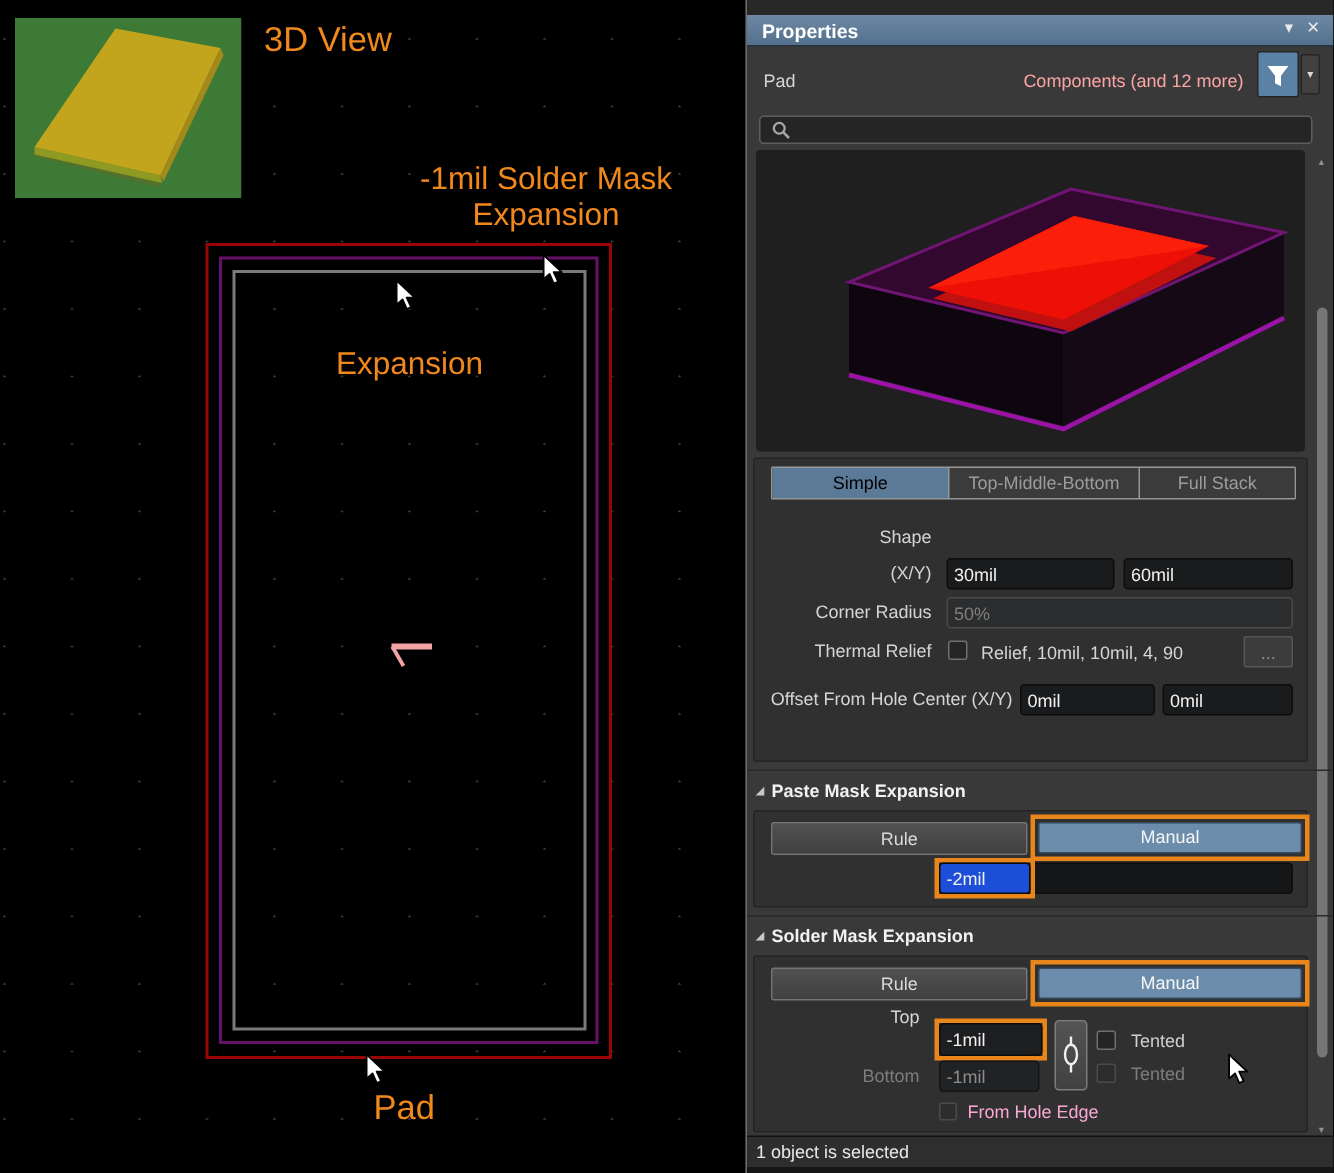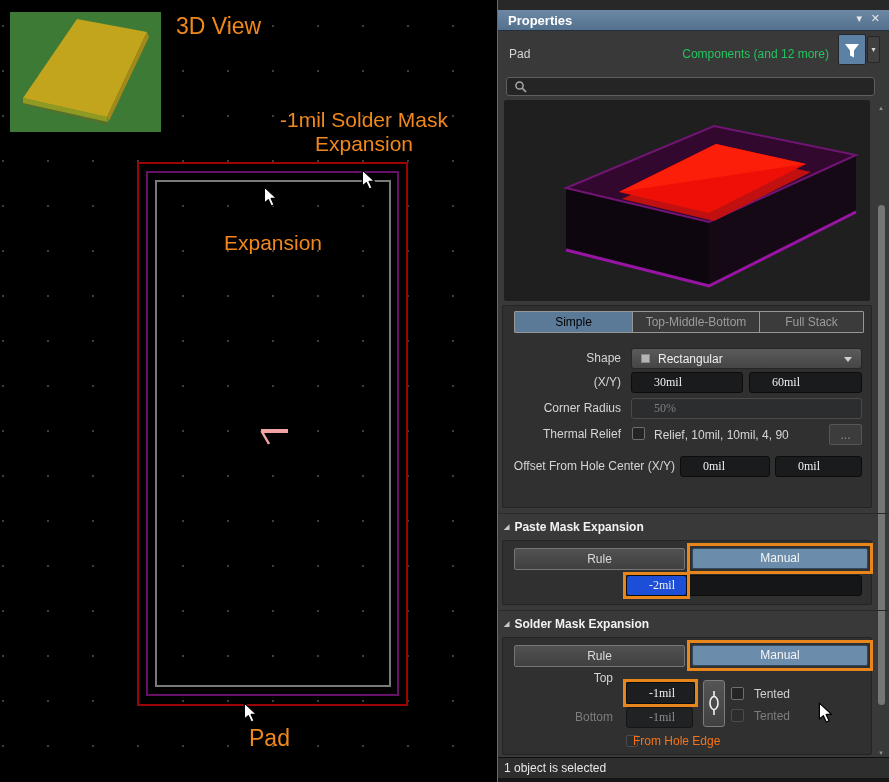--- a/index.html
+++ b/index.html
@@ -16,21 +16,21 @@
   .outline{position:absolute;background:transparent}
 
   
   #panel{position:absolute;left:497px;top:0;width:392px;height:782px;background:#393939;
     border-left:1px solid #6a6a6a;color:#d5d5d5;font-size:12px}
   #panel-topstrip{position:absolute;left:0;top:0;width:100%;height:10px;background:#282828}
   #panel-header{position:absolute;left:0;top:10px;width:100%;height:21px;
     background:linear-gradient(#6c88a4,#53708d);border-bottom:1px solid #24303c}
   #panel-title{position:absolute;left:10px;top:3px;font-size:13px;font-weight:bold;color:#fff}
   .hdr-ico{position:absolute;top:2px;color:#e8e8e8;font-size:11px;cursor:default}
-  #scope-text{position:absolute;right:60px;top:47px;color:#22c55e}
+  #scope-text{position:absolute;right:60px;top:47px;color:#fca5a5}
   #obj-type{position:absolute;left:11px;top:47px;color:#d6d6d6}
   #filter-btn{position:absolute;left:340px;top:34px;width:28px;height:31px;background:#5b81a5;
     border:1px solid #262626;border-radius:2px}
   #filter-drop{position:absolute;left:369px;top:36px;width:13px;height:27px;background:#404040;
     border:1px solid #262626;border-radius:2px;color:#d8d8d8;font-size:8px;text-align:center;line-height:25px}
   #search-box{position:absolute;left:8px;top:77px;width:369px;height:19px;background:#252525;
     border:1px solid #5e5e5e;border-radius:3px}
   #search-input{position:absolute;left:26px;top:0;width:330px;height:17px;background:transparent;border:none;
     outline:none;color:#d8d8d8;font-size:12px;font-family:"Liberation Sans",sans-serif}
   #search-input::placeholder{color:#cfcfcf;opacity:1}
@@ -43,21 +43,21 @@
   
   .group{position:absolute;left:4px;width:370px;background:#303031;border:1px solid #242424;border-radius:2px}
   .tabbar{position:absolute;left:16px;top:311px;width:350px;height:22px;display:flex;border:1px solid #979797;border-radius:1px;overflow:hidden}
   .tab{height:100%;font-size:12px;color:#9c9c9c;background:#3b3b3b;text-align:center;line-height:20px;border-left:1px solid #979797}
   .tab:first-child{border-left:none}
   .tab.sel{background:#5a7a97;color:#000000}
   .form-label{position:absolute;left:0;width:123px;text-align:right;font-size:12px;color:#d5d5d5;line-height:21px;white-space:nowrap}
   .form-label.wide{width:177px}
   .form-label.dim{color:#7d7d7d}
   .input{position:absolute;height:21px;background:#191b1c;border:1px solid #0c0c0c;border-radius:3px;
-    color:#f2f2f2;font-size:12px;padding-left:22px;font-family:Liberation Serif, serif;outline:none}
+    color:#f2f2f2;font-size:12px;padding-left:4px;font-family:Liberation Sans, sans-serif;outline:none}
   .input.dis{background:#2b2d2e;border-color:#4a4a4a;color:#7f7f7f}
   .input.dis2{background:#202223;border-color:#151515;color:#8d8d8d}
   .dropdown{position:absolute;left:133px;top:348px;width:231px;height:21px;border:1px solid #262626;border-radius:3px;
     background:linear-gradient(#5b5b5b,#454545);color:#efefef;line-height:19px}
   .sq-ico{position:absolute;left:9px;top:5px;width:9px;height:9px;background:#b5b5b5;border:1px solid #8a8a8a}
   .tri{position:absolute;width:0;height:0;border-left:4px solid transparent;border-right:4px solid transparent;border-top:5px solid #d0d0d0}
   .cb{position:absolute;width:13px;height:13px;background:#232526;border:1px solid #6f6f6f;border-radius:2px}
   .cb.dis{border-color:#4b4b4b;background:#2b2d2e}
   .btn{position:absolute;background:linear-gradient(#515151,#404040);border:1px solid #757575;border-radius:2px;
     color:#dadada;font-size:12px;text-align:center;line-height:20px}
@@ -165,25 +165,20 @@
 
     <div class="group" style="top:305px;height:203px"></div>
 
     <div class="tabbar">
       <div class="tab sel" style="width:117px">Simple</div>
       <div class="tab" style="width:127px">Top-Middle-Bottom</div>
       <div class="tab" style="width:104px">Full Stack</div>
     </div>
 
     <div class="form-label" style="top:348px">Shape</div>
-    <div class="dropdown">
-      <span class="sq-ico"></span>
-      <span style="position:absolute;left:26px;top:1px">Rectangular</span>
-      <span class="tri" style="right:9px;top:8px"></span>
-    </div>
 
     <div class="form-label" style="top:372px">(X/Y)</div>
     <input class="input" style="left: 133px; top: 372px; width: 112px;" value="30mil">
     <input class="input" style="left: 251px; top: 372px; width: 113px;" value="60mil">
 
     <div class="form-label" style="top:398px">Corner Radius</div>
     <input class="input dis" style="left: 133px; top: 398px; width: 231px;" value="50%">
 
     <div class="form-label" style="top:424px">Thermal Relief</div>
     <span class="cb" style="left:134px;top:427px"></span>
@@ -227,21 +222,21 @@
     </div>
     <span class="cb" style="left:233px;top:687px"></span>
     <div class="plain-label" style="left:256px;top:687px;color:#cfcfcf">Tented</div>
 
     <div class="form-label dim" style="top:707px;width:115px">Bottom</div>
     <input class="input dis2" style="left: 128px; top: 707px; width: 67px;" value="-1mil">
     <span class="cb dis" style="left:233px;top:709px"></span>
     <div class="plain-label" style="left:256px;top:709px;color:#7d7d7d">Tented</div>
 
     <span class="cb dis" style="left:128px;top:735px;width:12px;height:12px"></span>
-    <div class="plain-label" style="left:135px;top:734px;color:#f97316">From Hole Edge</div>
+    <div class="plain-label" style="left:147px;top:734px;color:#f9a8d4">From Hole Edge</div>
 
     <div id="status-sep"></div>
     <div id="status-bar">
       <div id="status-text">1 object is selected</div>
     </div>
     <div id="panel-bottom"></div>
   </div>
 
   <svg class="cursor" style="left:818px;top:702px" width="16" height="22" viewBox="0 0 14 20">
     <polygon points="1,1 1,15.5 4.6,12.4 7.2,18.2 9.8,17 7.1,11.3 12,11.3" fill="#fff" stroke="#000" stroke-width="1.1" stroke-linejoin="round"></polygon>

